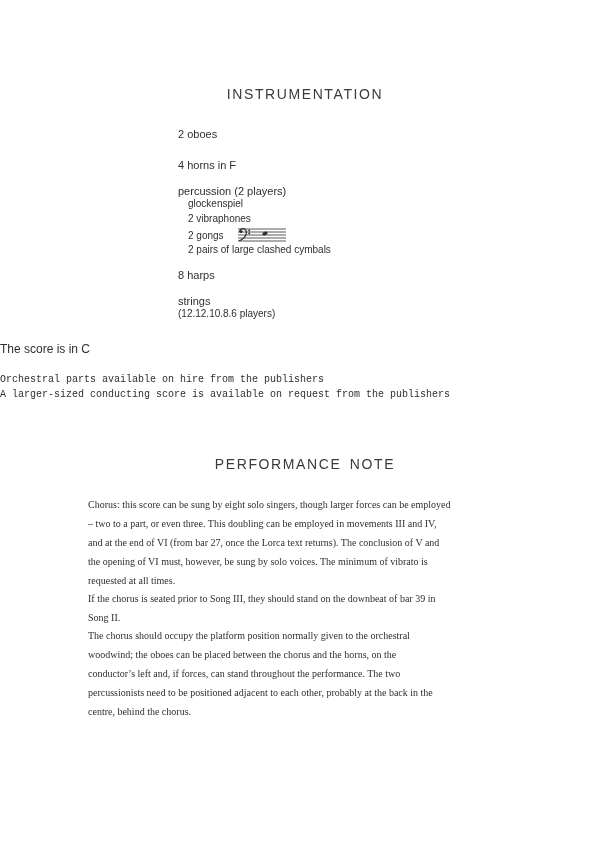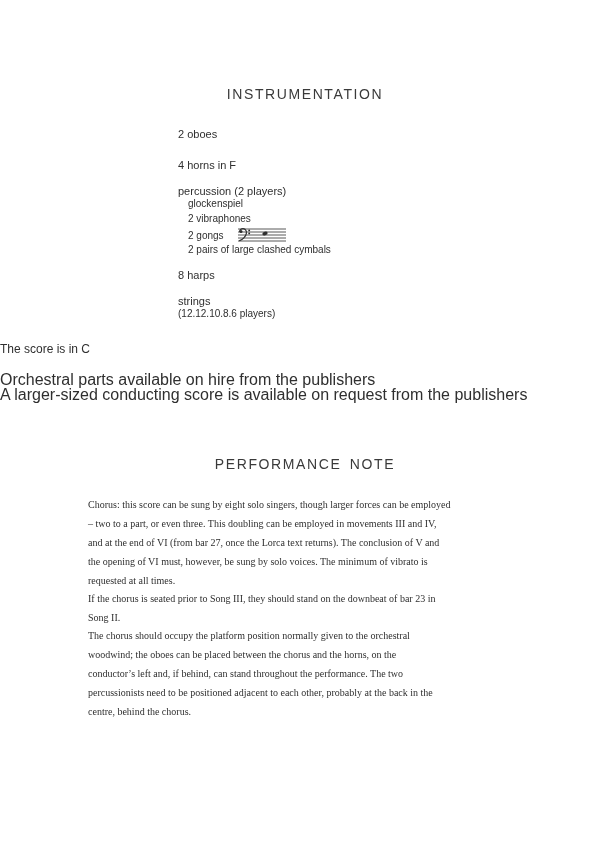--- a/index.html
+++ b/index.html
@@ -15,21 +15,21 @@
   .heading {
     left:0; width:610px; text-align:center;
     font-size:14px; letter-spacing:1.6px;
     color:#3a3a3a; font-weight:400;
     word-spacing:3px;
   }
   .main-item { left:178px; font-size:11px; }
   .sub-item  { left:188px; font-size:10px; }
   .center    { left:0; width:610px; text-align:left; }
   .score-key { font-size:12px; }
-  .avail     { font-size:16px; line-height:14.5px; }
+  .avail     { font-size:10px; line-height:14.5px;font-family:Liberation Mono, monospace; }
   .para {
     left:88px; width:490px;
     font-size:10px; line-height:19px;
   }
   .pline { height:19px; white-space:nowrap;font-family:Liberation Serif, serif; }
   .gong-row span { vertical-align:middle; }
   .gong-staff {
     display:inline-block;
     margin-left:14px;
     vertical-align:middle;
@@ -89,25 +89,25 @@
 
   <div class="abs para" style="top:495px">
     <div class="pline">Chorus: this score can be sung by eight solo singers, though larger forces can be employed</div>
     <div class="pline">– two to a part, or even three. This doubling can be employed in movements III and IV,</div>
     <div class="pline">and at the end of VI (from bar 27, once the Lorca text returns). The conclusion of V and</div>
     <div class="pline">the opening of VI must, however, be sung by solo voices. The minimum of vibrato is</div>
     <div class="pline">requested at all times.</div>
   </div>
 
   <div class="abs para" style="top:589px">
-    <div class="pline">If the chorus is seated prior to Song III, they should stand on the downbeat of bar 23 in</div>
+    <div class="pline">If the chorus is seated prior to Song III, they should stand on the downbeat of bar 39 in</div>
     <div class="pline">Song II.</div>
   </div>
 
   <div class="abs para" style="top:626px">
     <div class="pline">The chorus should occupy the platform position normally given to the orchestral</div>
     <div class="pline">woodwind; the oboes can be placed between the chorus and the horns, on the</div>
-    <div class="pline">conductor’s left and, if behind, can stand throughout the performance. The two</div>
+    <div class="pline">conductor’s left and, if forces, can stand throughout the performance. The two</div>
     <div class="pline">percussionists need to be positioned adjacent to each other, probably at the back in the</div>
     <div class="pline">centre, behind the chorus.</div>
   </div>
 
 </div>
 
 </body></html>

